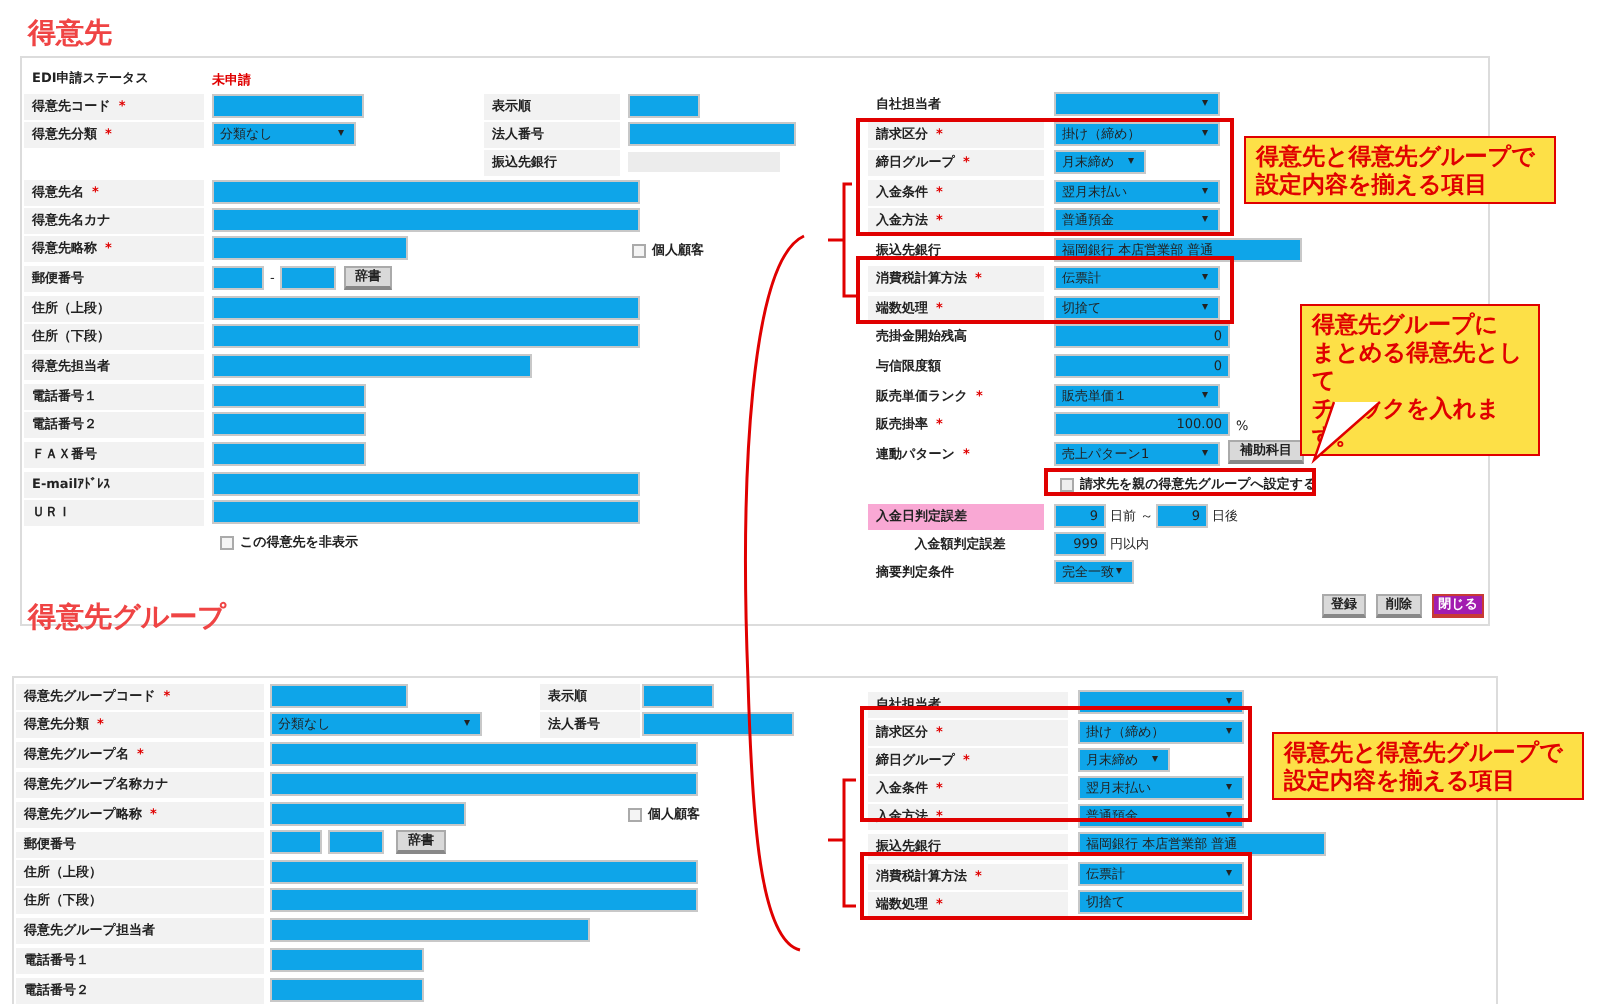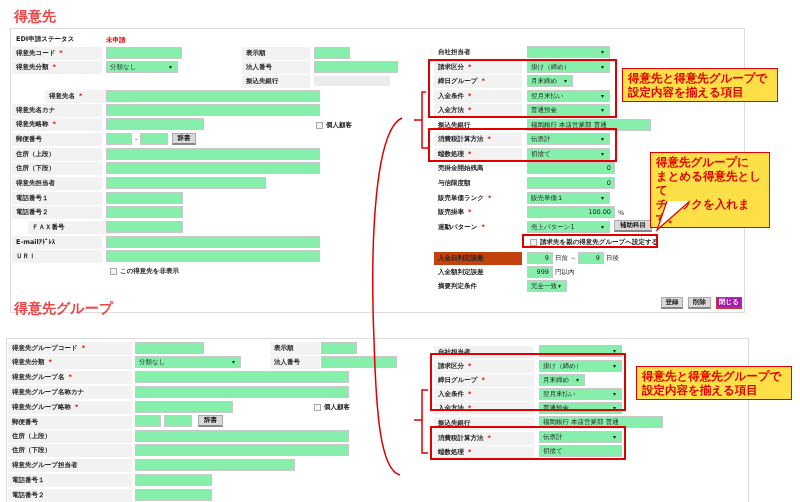--- a/index.html
+++ b/index.html
@@ -2,21 +2,21 @@
 <html><head>
 <meta charset="utf-8">
 <style>
   * { box-sizing: border-box; }
   body { margin:0; width:800px; height:502px; background:#fff; font-family:"DejaVu Sans", sans-serif; font-size:7px; color:#222; position:relative; overflow:hidden; }
   .abs { position:absolute; }
   .section-title { position:absolute; color:#ef4444; font-weight:bold; font-size:14px; }
   .panel { position:absolute; border:1px solid #dcdcdc; background:#fff; }
   .lbl { position:absolute; background:#f2f2f2; font-weight:bold; font-size:6.5px; height:13px; line-height:13px; padding-left:4px; white-space:nowrap; color:#222; }
   .req { color:#e00000; margin-left:4px; }
-  .inp { position:absolute; height:12px; border:1px solid #c8c8c8; background:#86efac; font-size:6.5px; line-height:10px; padding:0 3px; white-space:nowrap; overflow:hidden; }
+  .inp { position:absolute; height:12px; border:1px solid #c8c8c8; background:#0ea5e9; font-size:6.5px; line-height:10px; padding:0 3px; white-space:nowrap; overflow:hidden; }
   .inp.num { text-align:right; }
   .inp.ro { background:#ececec; border-color:#ececec; }
   .sel::after { content:"▾"; position:absolute; right:5px; top:0; font-size:6px; }
   .btn { position:absolute; height:12px; background:#d9d9d9; border:1px solid #aaa; border-bottom:2px solid #888; font-size:6.5px; line-height:9px; text-align:center; font-weight:bold; }
   .btn.red { background:#a21caf; color:#fff; border-color:#c83a35; }
   .cb { position:absolute; width:7px; height:7px; border:1px solid #aaa; background:#f4f4f4; }
   .txt { position:absolute; font-size:6.5px; white-space:nowrap; font-weight:bold; }
   .redbox { position:absolute; border:2px solid #e00000; }
   .callout { position:absolute; border:1.5px solid #e00000; background:#fde047; color:#e00000; font-weight:bold; font-size:11.5px; line-height:14px; padding:2px 5px; }
 </style>
@@ -35,21 +35,21 @@
 <div class="lbl" style="left:12px;top:61px;width:90px;"><span>得意先分類</span><span class="req">*</span></div>
 <div class="inp sel" style="left:106px;top:61px;width:72px;">分類なし</div>
 
 <div class="lbl" style="left:242px;top:47px;width:68px;">表示順</div>
 <div class="inp" style="left:314px;top:47px;width:36px;"></div>
 <div class="lbl" style="left:242px;top:61px;width:68px;">法人番号</div>
 <div class="inp" style="left:314px;top:61px;width:84px;"></div>
 <div class="lbl" style="left:242px;top:75px;width:68px;">振込先銀行</div>
 <div class="inp ro" style="left:314px;top:76px;width:76px;height:10px;"></div>
 
-<div class="lbl" style="left:12px;top:90px;width:90px;margin-left:33px;"><span>得意先名</span><span class="req">*</span></div>
+<div class="lbl" style="left:12px;top:90px;width:90px;"><span>得意先名</span><span class="req">*</span></div>
 <div class="inp" style="left:106px;top:90px;width:214px;"></div>
 <div class="lbl" style="left:12px;top:104px;width:90px;">得意先名カナ</div>
 <div class="inp" style="left:106px;top:104px;width:214px;"></div>
 <div class="lbl" style="left:12px;top:118px;width:90px;"><span>得意先略称</span><span class="req">*</span></div>
 <div class="inp" style="left:106px;top:118px;width:98px;"></div>
 <div class="cb" style="left:316px;top:122px;"></div>
 <div class="txt" style="left:326px;top:121px;">個人顧客</div>
 
 <div class="lbl" style="left:12px;top:133px;width:90px;">郵便番号</div>
 <div class="inp" style="left:106px;top:133px;width:26px;"></div>
@@ -60,21 +60,21 @@
 <div class="lbl" style="left:12px;top:148px;width:90px;">住所（上段）</div>
 <div class="inp" style="left:106px;top:148px;width:214px;"></div>
 <div class="lbl" style="left:12px;top:162px;width:90px;">住所（下段）</div>
 <div class="inp" style="left:106px;top:162px;width:214px;"></div>
 <div class="lbl" style="left:12px;top:177px;width:90px;">得意先担当者</div>
 <div class="inp" style="left:106px;top:177px;width:160px;"></div>
 <div class="lbl" style="left:12px;top:192px;width:90px;">電話番号１</div>
 <div class="inp" style="left:106px;top:192px;width:77px;"></div>
 <div class="lbl" style="left:12px;top:206px;width:90px;">電話番号２</div>
 <div class="inp" style="left:106px;top:206px;width:77px;"></div>
-<div class="lbl" style="left:12px;top:221px;width:90px;margin-left:16px;">ＦＡＸ番号</div>
+<div class="lbl" style="left:12px;top:221px;width:90px;">ＦＡＸ番号</div>
 <div class="inp" style="left:106px;top:221px;width:77px;"></div>
 <div class="lbl" style="left:12px;top:236px;width:90px;">E-mailｱﾄﾞﾚｽ</div>
 <div class="inp" style="left:106px;top:236px;width:214px;"></div>
 <div class="lbl" style="left:12px;top:250px;width:90px;">ＵＲＩ</div>
 <div class="inp" style="left:106px;top:250px;width:214px;"></div>
 <div class="cb" style="left:110px;top:268px;"></div>
 <div class="txt" style="left:120px;top:267px;">この得意先を非表示</div>
 
 <div class="lbl" style="left:434px;top:46px;width:88px;background:#fff;">自社担当者</div>
 <div class="inp sel" style="left:527px;top:46px;width:83px;"></div>
@@ -103,26 +103,26 @@
 <div class="inp num" style="left:527px;top:206px;width:88px;">100.00</div>
 <div class="txt" style="left:618px;top:209px;font-weight:normal;">%</div>
 <div class="lbl" style="left:434px;top:221px;width:88px;background:#fff;"><span>連動パターン</span><span class="req">*</span></div>
 <div class="inp sel" style="left:527px;top:221px;width:83px;">売上パターン1</div>
 <div class="btn" style="left:614px;top:220px;width:38px;">補助科目</div>
 
 <div class="cb" style="left:530px;top:239px;background:#eee;"></div>
 <div class="txt" style="left:540px;top:238px;">請求先を親の得意先グループへ設定する</div>
 <div class="redbox" style="left:522px;top:234px;width:136px;height:14px;"></div>
 
-<div class="lbl" style="left:434px;top:252px;width:88px;background:#c2410c;">入金日判定誤差</div>
+<div class="lbl" style="left:434px;top:252px;width:88px;background:#f9a8d4;">入金日判定誤差</div>
 <div class="inp num" style="left:527px;top:252px;width:26px;">9</div>
 <div class="txt" style="left:555px;top:254px;font-weight:normal;">日前 ～</div>
 <div class="inp num" style="left:578px;top:252px;width:26px;">9</div>
 <div class="txt" style="left:606px;top:254px;font-weight:normal;">日後</div>
-<div class="lbl" style="left:434px;top:266px;width:88px;background:#fff;">入金額判定誤差</div>
+<div class="lbl" style="left:434px;top:266px;width:88px;background:#fff;text-align:center;">入金額判定誤差</div>
 <div class="inp num" style="left:527px;top:266px;width:26px;">999</div>
 <div class="txt" style="left:555px;top:268px;font-weight:normal;">円以内</div>
 <div class="lbl" style="left:434px;top:280px;width:88px;background:#fff;">摘要判定条件</div>
 <div class="inp sel" style="left:527px;top:280px;width:40px;">完全一致</div>
 
 <div class="btn" style="left:661px;top:297px;width:22px;">登録</div>
 <div class="btn" style="left:688px;top:297px;width:23px;">削除</div>
 <div class="btn red" style="left:716px;top:297px;width:26px;">閉じる</div>
 
 <div class="redbox" style="left:428px;top:59px;width:189px;height:59px;"></div>

